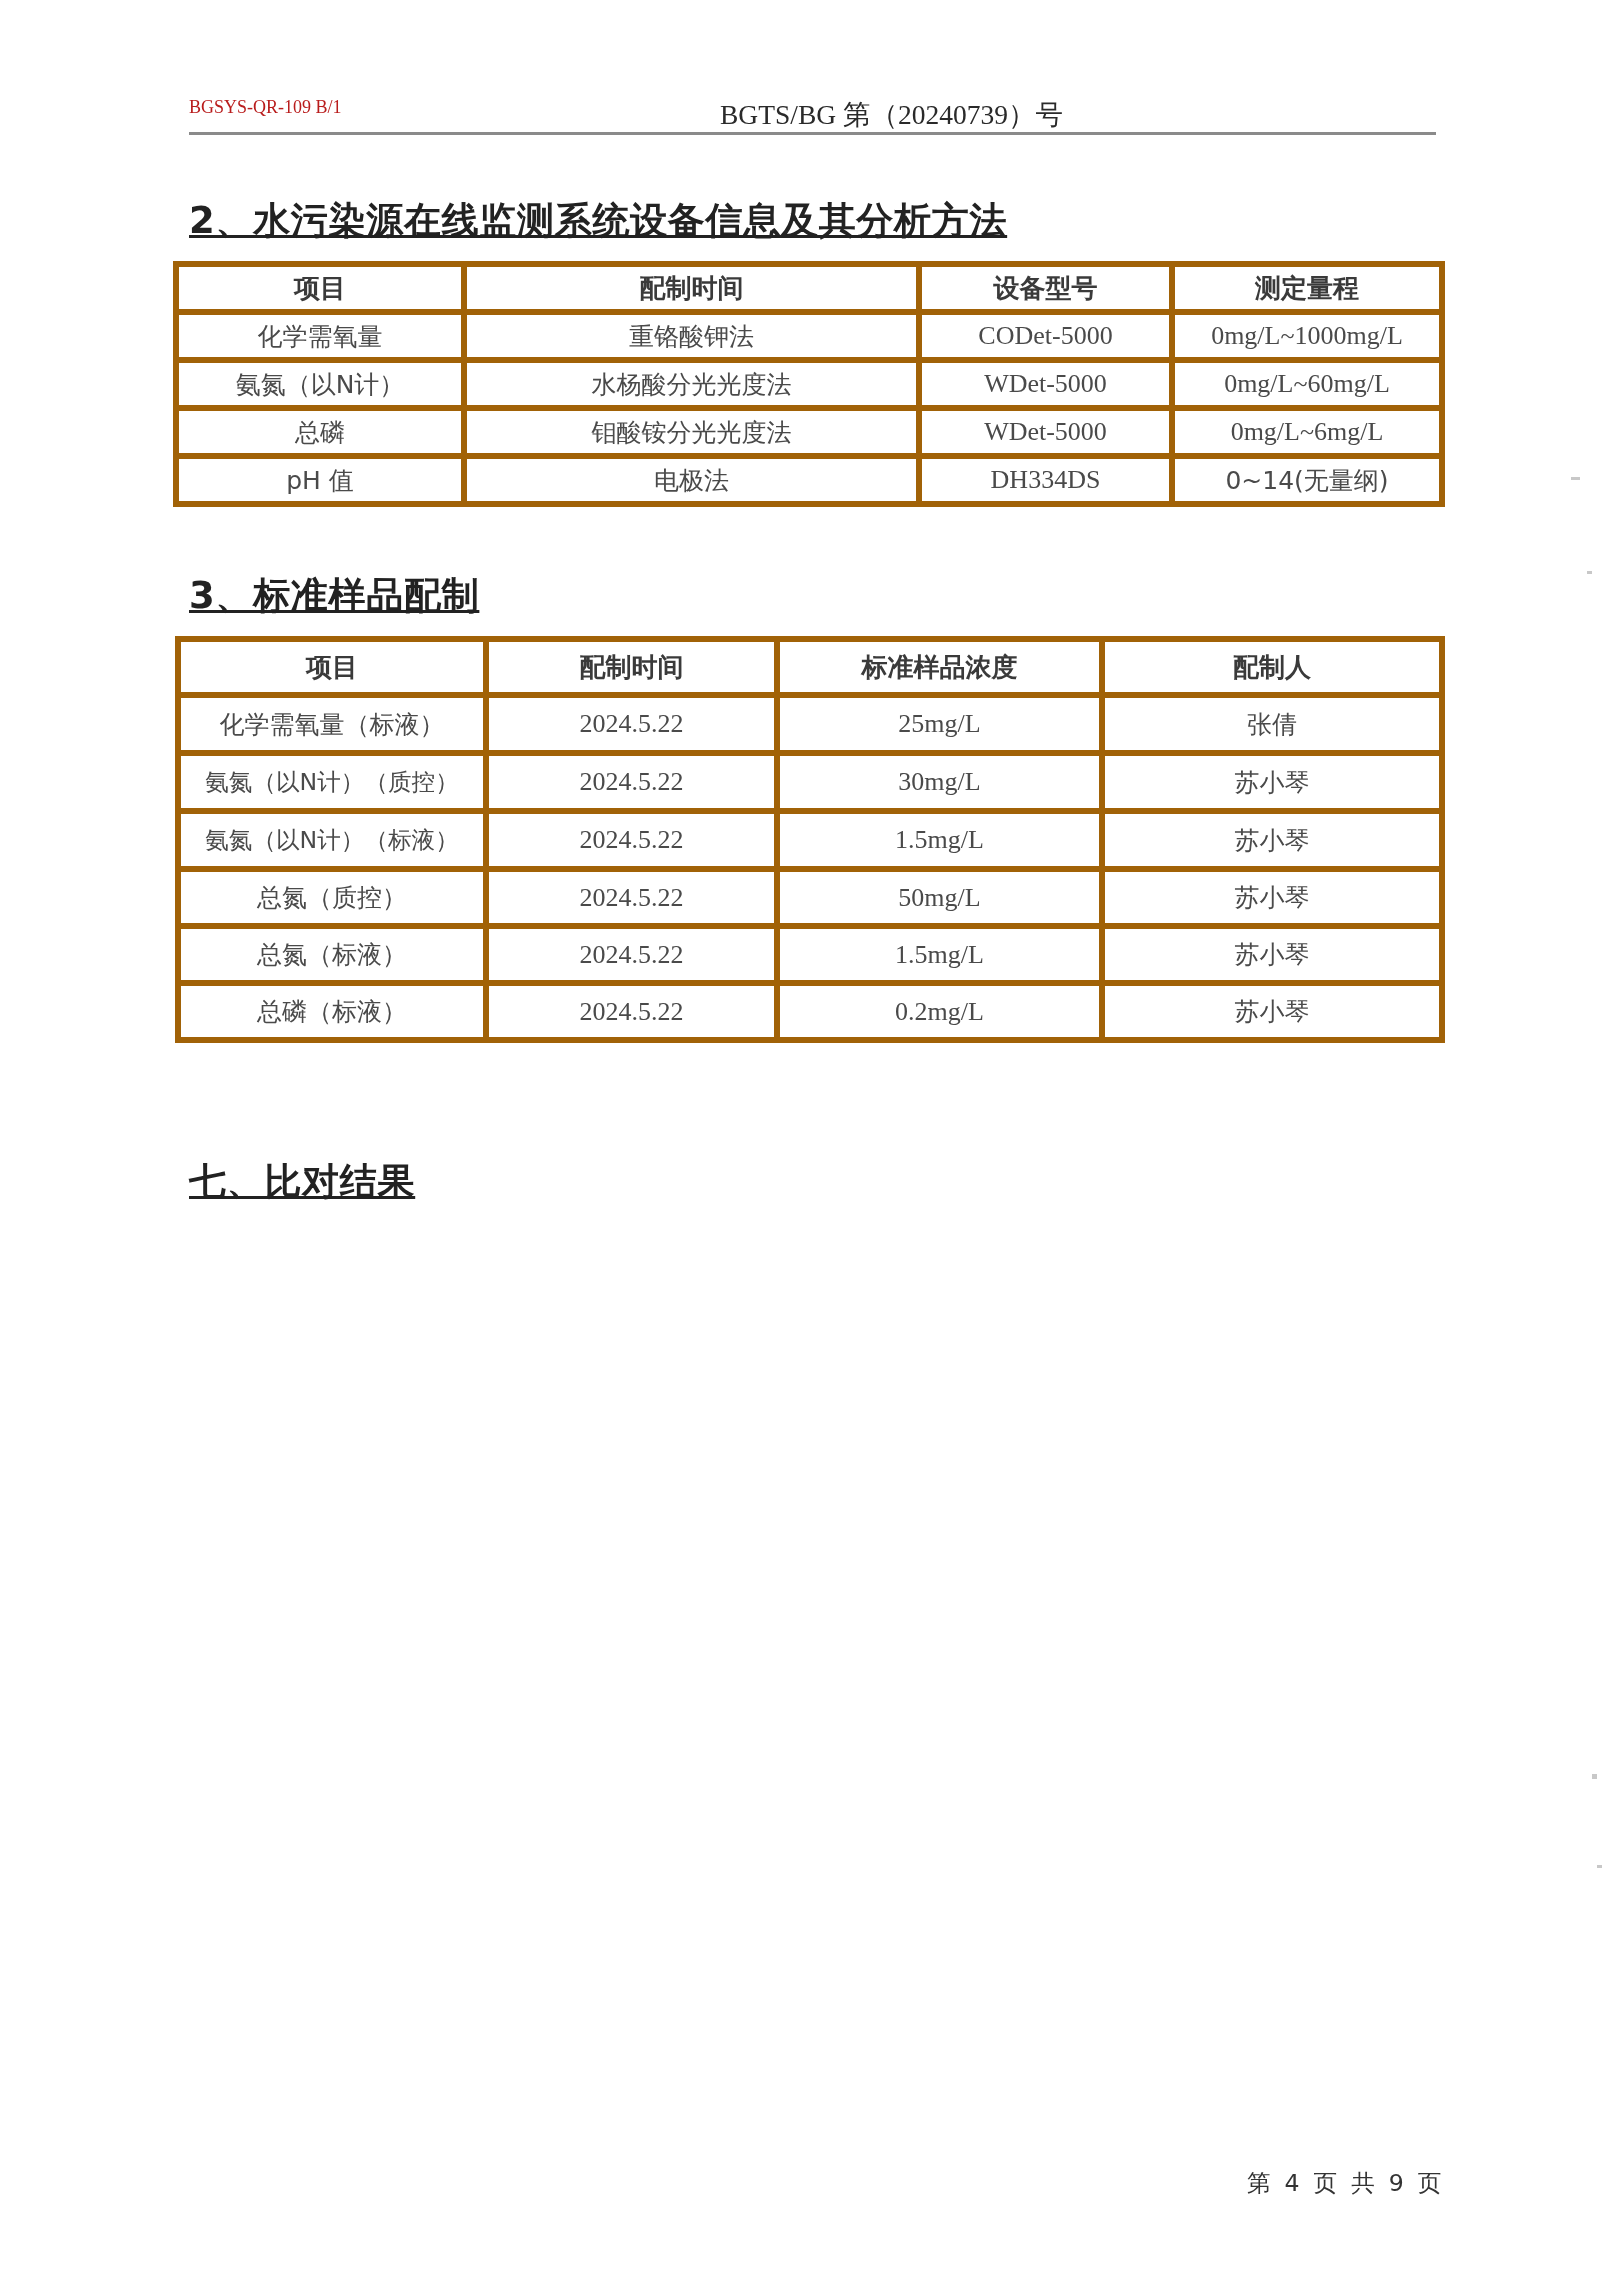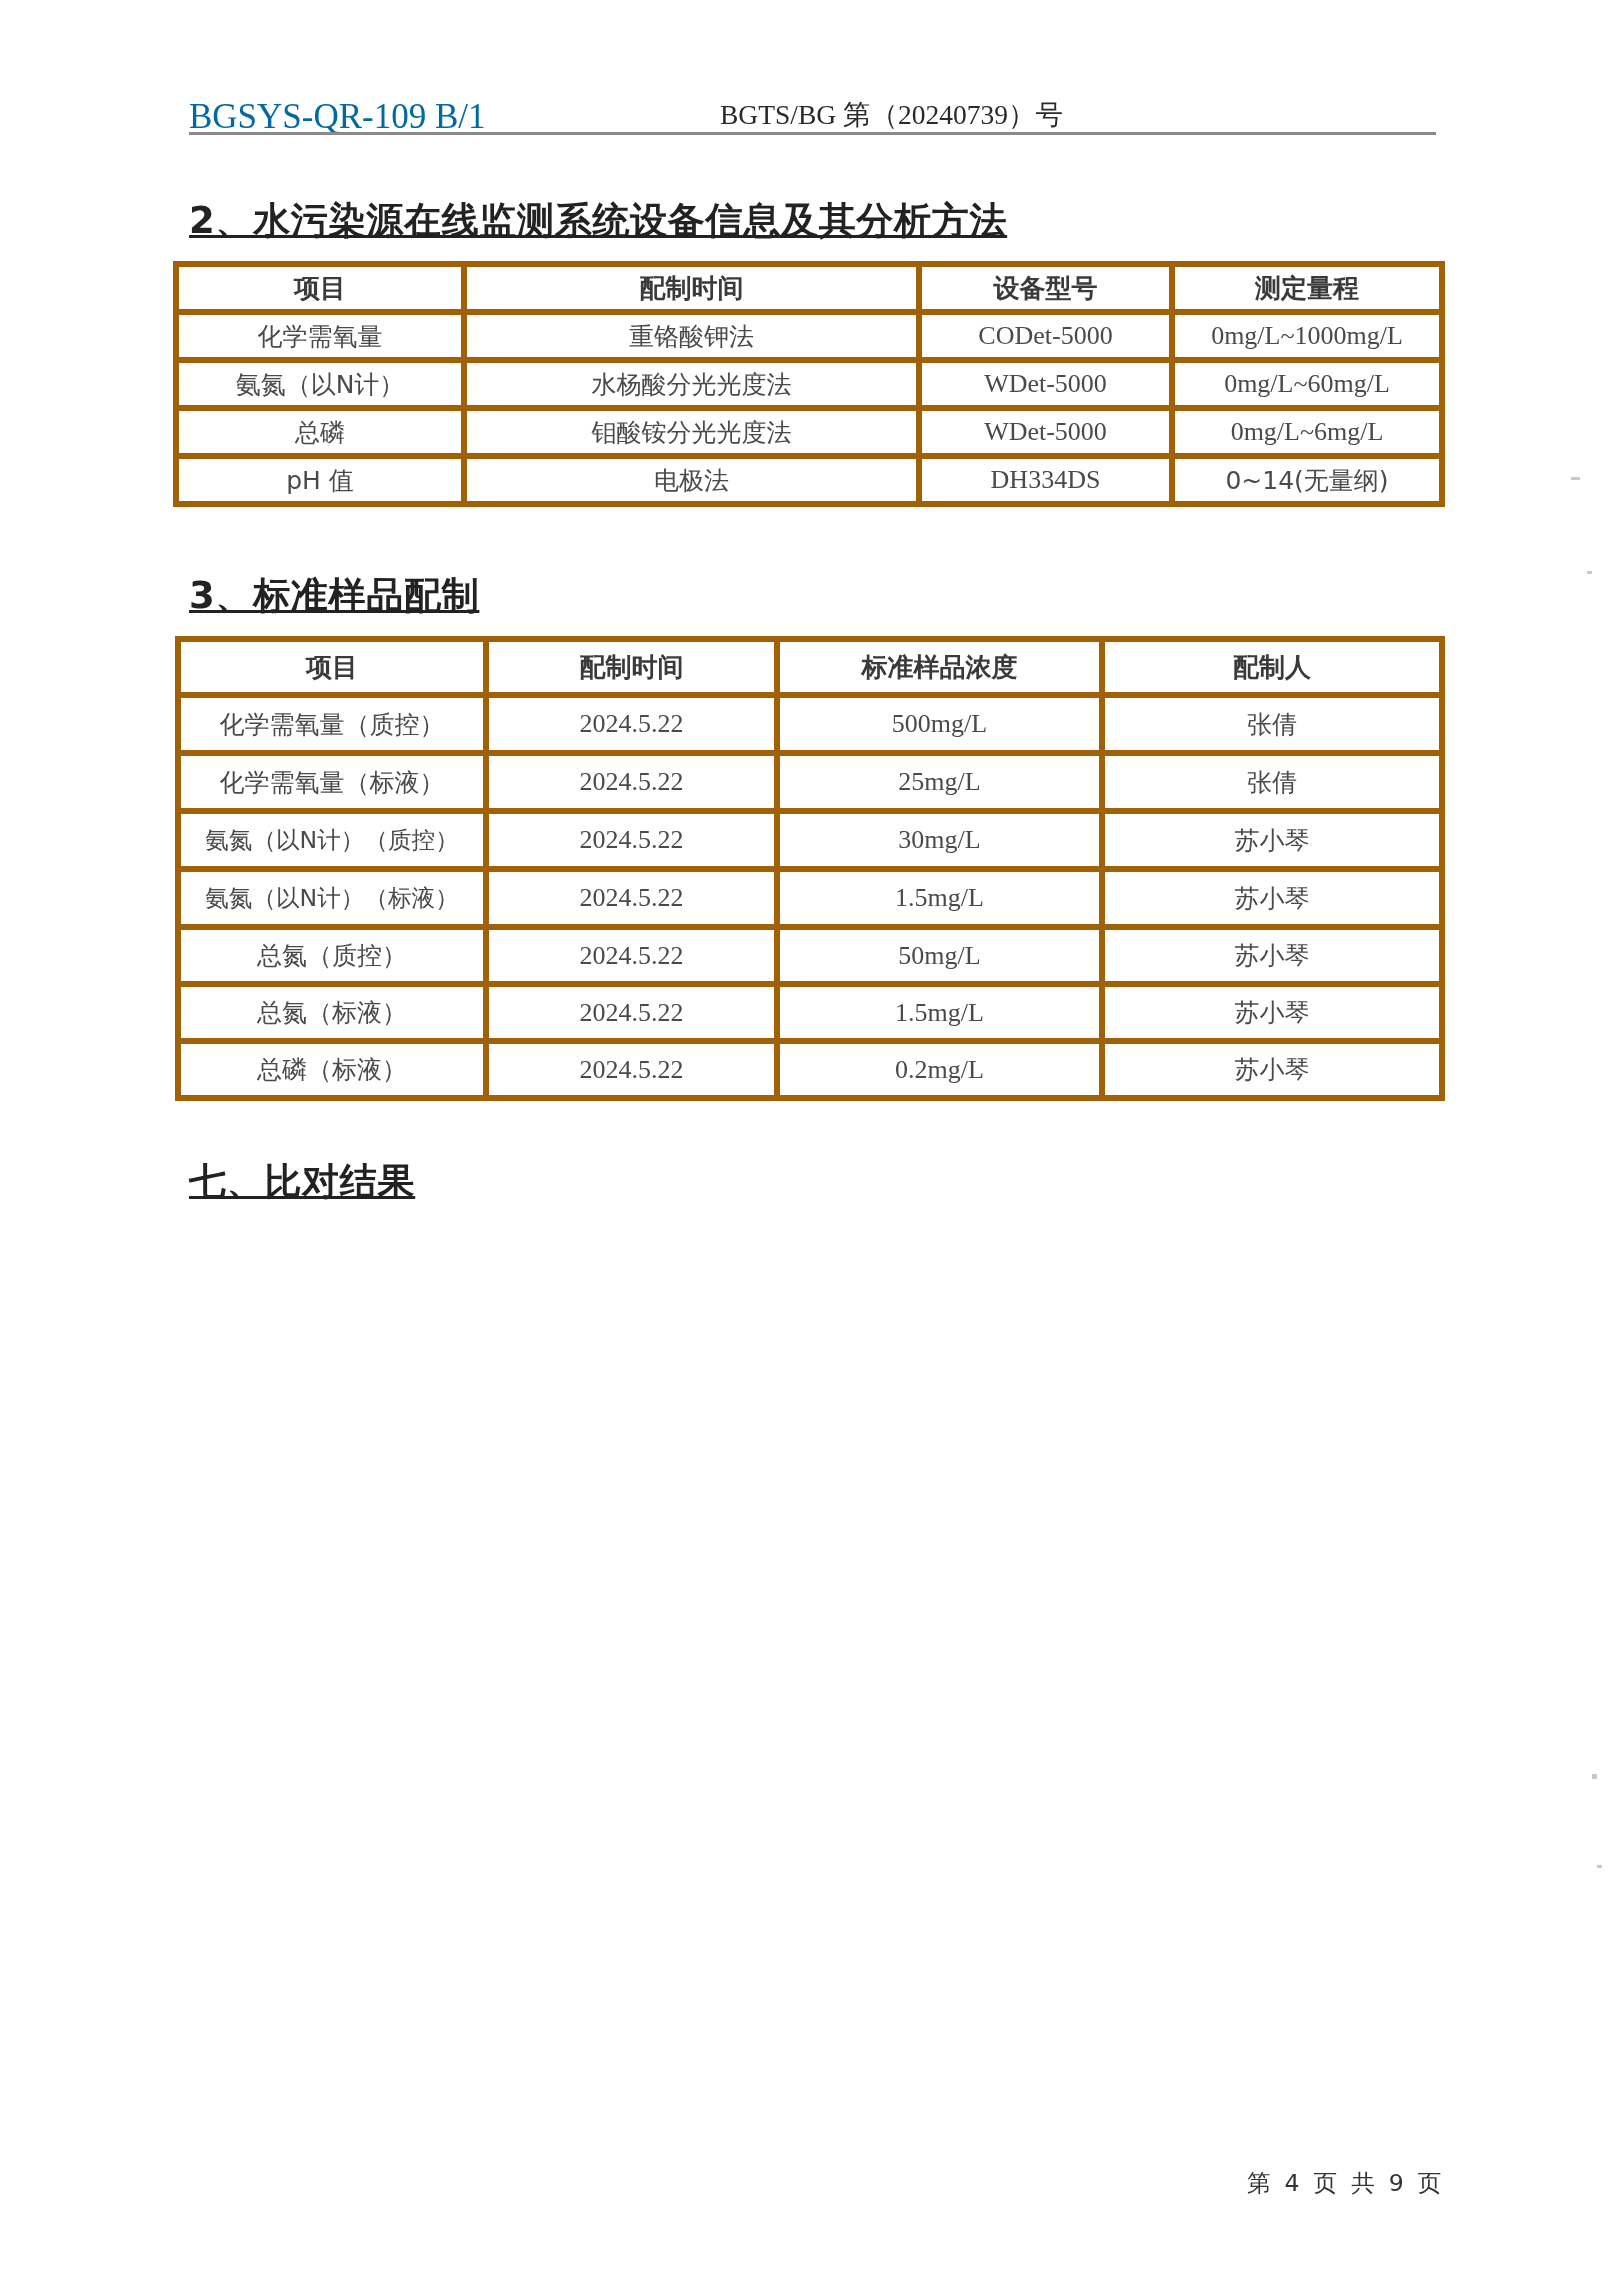--- a/index.html
+++ b/index.html
@@ -2,21 +2,21 @@
 <html style="font-size:10.5px"><head>
 <meta charset="utf-8">
 <style>
   html, body { margin: 0; padding: 0; }
   body {
     width: 1623px; height: 2295px; background: #ffffff; position: relative;
     font-family: "Liberation Serif", "DejaVu Serif", serif; color: #3a3a3a;
     overflow: hidden;
   }
   .abs { position: absolute; }
-  .hdr-left { left: 189px; top: 97px; font-size: 35px; color: #0369a1; }
+  .hdr-left { left: 189px; top: 97px; font-size: 18px; color: #b91c1c; }
   .hdr-center { left: 720px; top: 97px; font-size: 27.5px; color: #2a2a2a; }
   .hdr-rule { left: 189px; top: 132px; width: 1247px; height: 2.6px; background: #8a8a8a; }
   .h2 {
     font-family: "DejaVu Sans", "Liberation Sans", sans-serif; font-weight: bold;
     color: #222; font-size: 37px; letter-spacing: 0.7px; text-decoration: underline;
   }
   .h-sec2 { left: 189px; top: 196px; }
   .h-sec3 { left: 189px; top: 571px; }
   .h-sec7 { left: 189px; top: 1157px; font-weight: bold; }
   table { border-collapse: collapse; position: absolute; table-layout: fixed; }
@@ -100,26 +100,20 @@
       <col style="width:340px">
   </colgroup>
   <tbody>
       <tr class="h">
     <th>项目</th>
     <th>配制时间</th>
     <th>标准样品浓度</th>
     <th>配制人</th>
   </tr>
   <tr class="r1">
-    <td class="cjk">化学需氧量（质控）</td>
-    <td>2024.5.22</td>
-    <td>500mg/L</td>
-    <td class="cjk">张倩</td>
-  </tr>
-  <tr class="r1">
     <td class="cjk">化学需氧量（标液）</td>
     <td>2024.5.22</td>
     <td>25mg/L</td>
     <td class="cjk">张倩</td>
   </tr>
   <tr class="r1">
     <td class="cjk" style="font-size:23.6px">氨氮（以N计）（质控）</td>
     <td>2024.5.22</td>
     <td>30mg/L</td>
     <td class="cjk">苏小琴</td>

